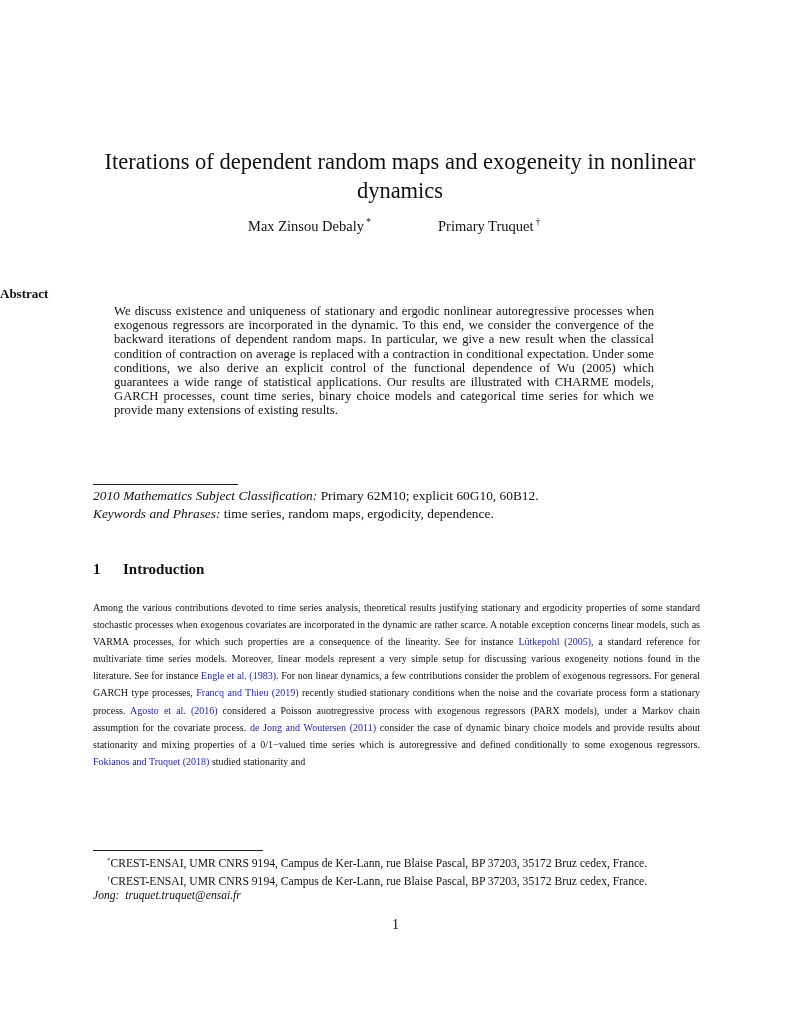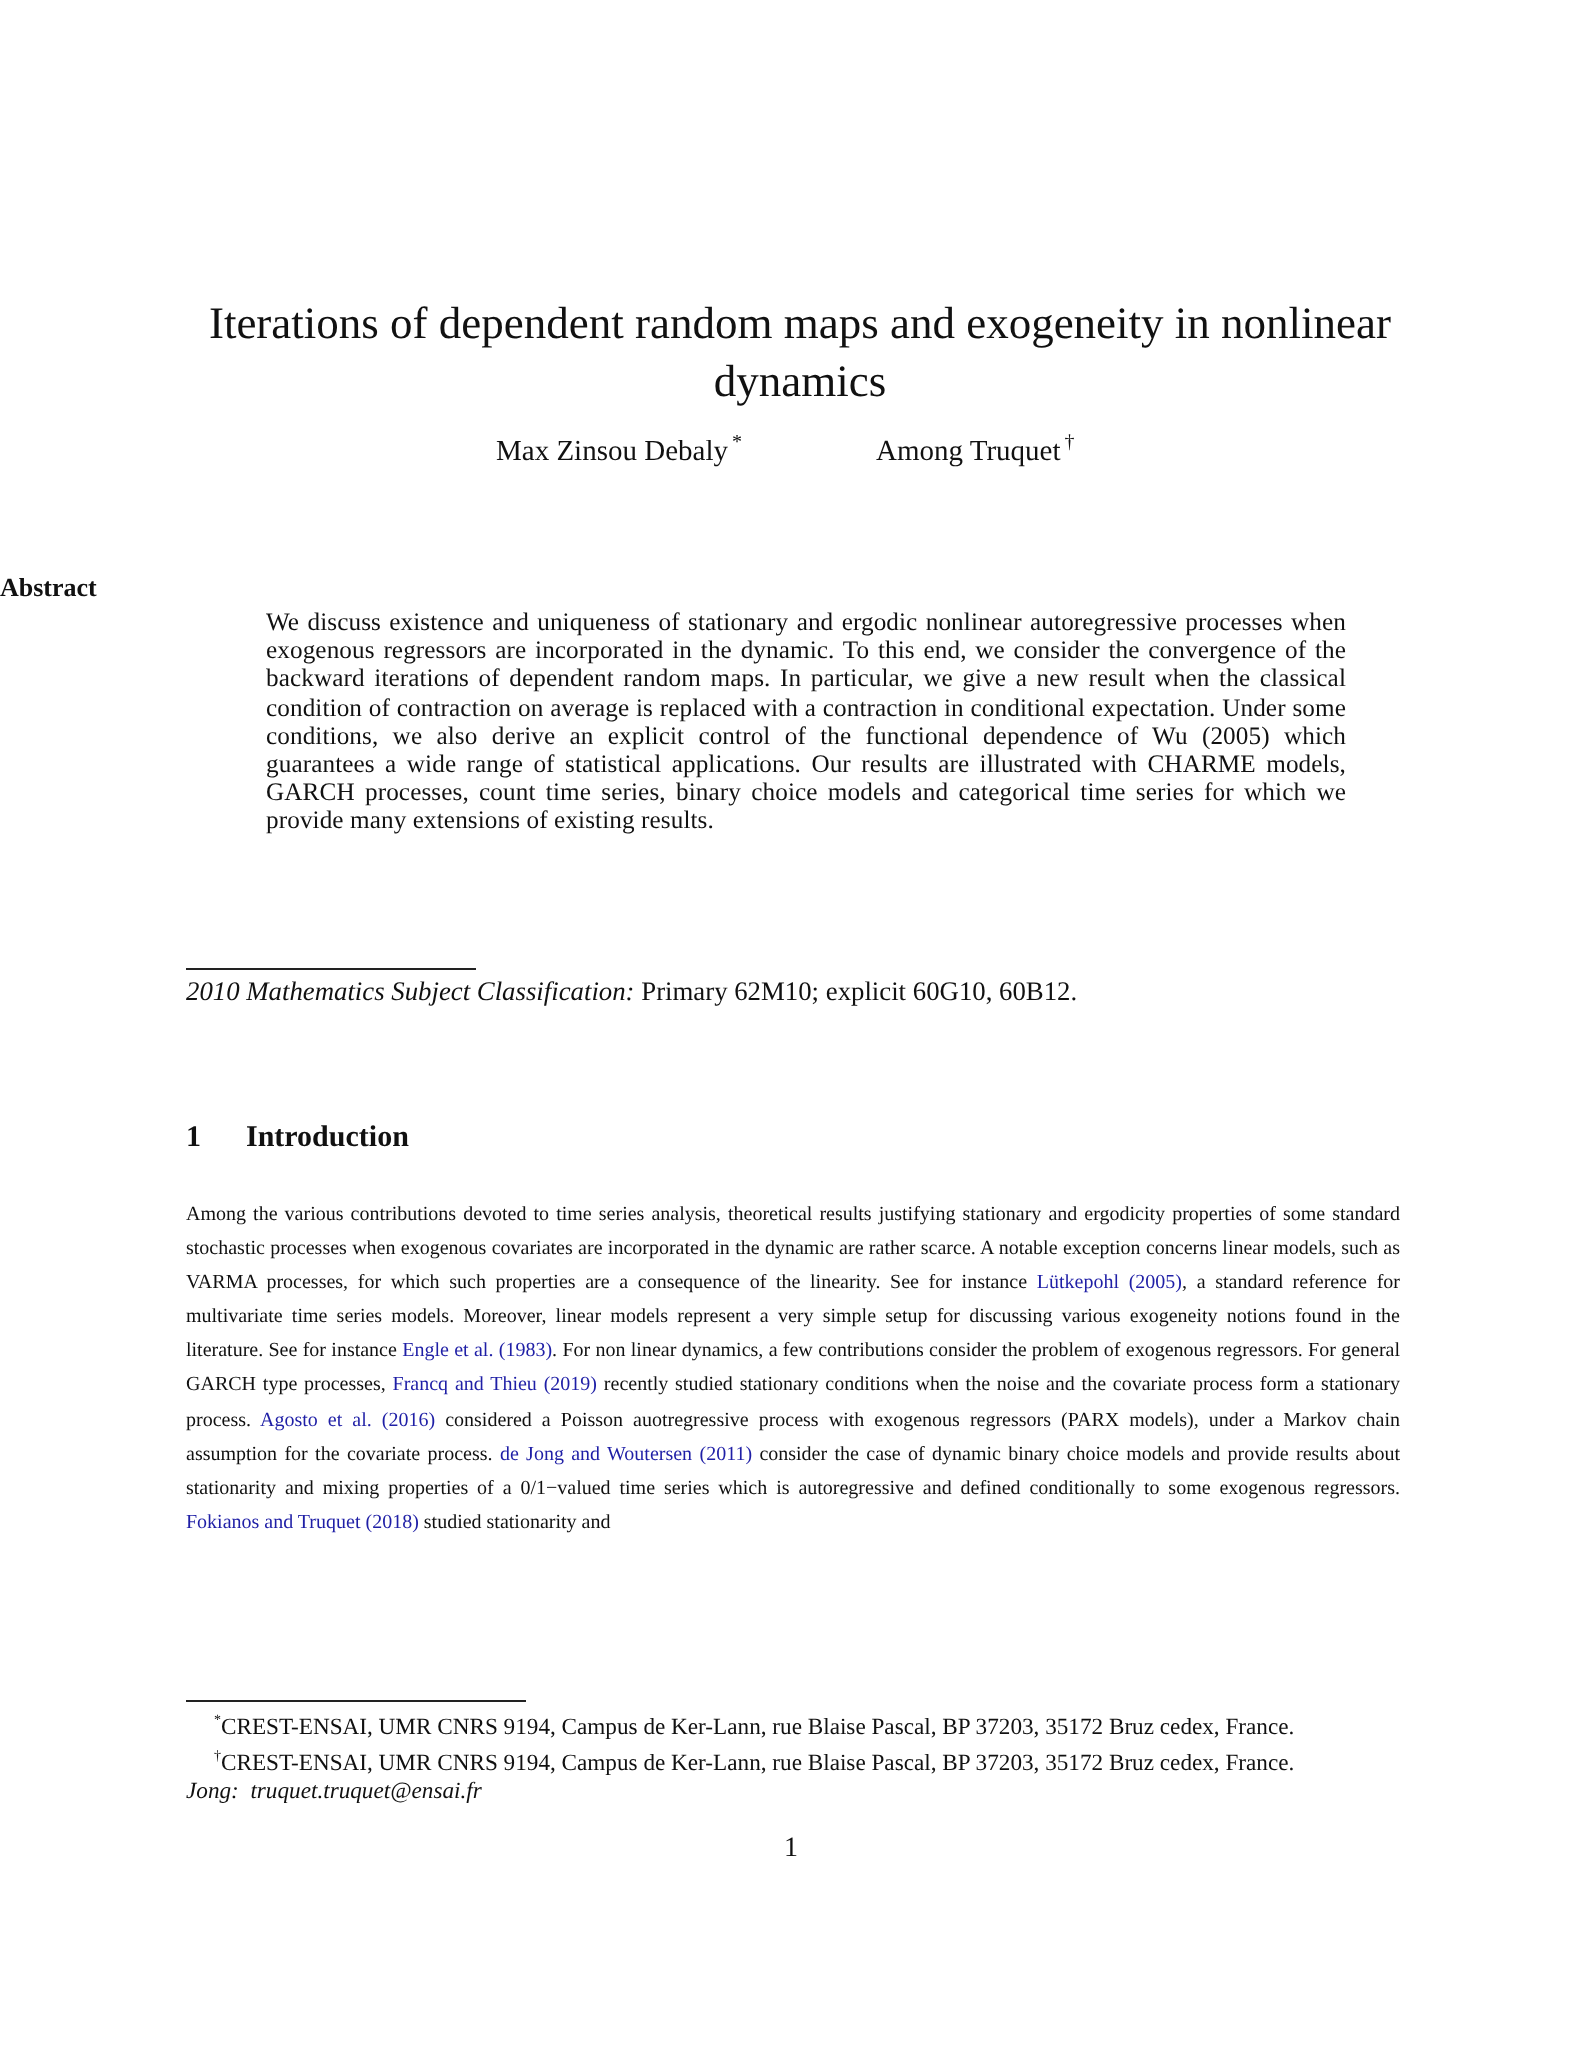--- a/index.html
+++ b/index.html
@@ -8,21 +8,21 @@
   .page { position: absolute; left: 0; top: 0; width: 791px; height: 854px; padding-left: 28px; }
   .title { position: absolute; left: 100px; top: 147px; width: 600px; text-align: center;
            font-family: "Liberation Serif", serif; font-size: 22.5px; line-height: 29px; color: #111; }
   .authors { position: absolute; left: 0; top: 216px; width: 791px; text-align: center;
              font-family: "Liberation Serif", serif; font-size: 14.5px; }
   .author1 { position: absolute; left: 248px; top: 0; white-space: nowrap; }
   .author2 { position: absolute; left: 438px; top: 0; white-space: nowrap; }
   .mark { font-size: 10px; vertical-align: 6px; margin-left: 2px; }
   .abstract-head { position: absolute; left: 0; top: 286px; width: 791px; text-align: left;
                    font-family: "Liberation Serif", serif; font-weight: bold; font-size: 13px; }
-  .abstract { position: absolute; left: 133px; top: 304px; width: 540px;
+  .abstract { position: absolute; left: 114px; top: 304px; width: 540px;
               font-family: "Liberation Serif", serif; font-size: 12.6px; line-height: 14.2px;
               text-align: justify; letter-spacing: 0.05px; }
   .rule1 { position: absolute; left: 93px; top: 484px; width: 145px; height: 1px; background: #222; }
   .msc { position: absolute; left: 93px; top: 487px; width: 620px;
          font-family: "Liberation Serif", serif; font-size: 13.4px; line-height: 18px; }
   .msc i { font-style: italic; }
   .section { position: absolute; left: 93px; top: 561px; font-family: "Liberation Serif", serif;
              font-weight: bold; font-size: 15px; }
   .section .num { display: inline-block; width: 30px; }
   .intro { position: absolute; left: 93px; top: 599px; width: 607px;
@@ -43,30 +43,31 @@
 
 <div class="page">
 
   <div class="title">Iterations of dependent random maps and exogeneity in nonlinear dynamics</div>
 
   <div class="authors">
     <span class="author1">
       <span>Max Zinsou Debaly</span><span class="mark">*</span>
     </span>
     <span class="author2">
-      <span>Among Truquet</span><span class="mark">†</span>
+      <span>Primary Truquet</span><span class="mark">†</span>
     </span>
   </div>
 
   <div class="abstract-head">Abstract</div>
   <div class="abstract">We discuss existence and uniqueness of stationary and ergodic nonlinear autoregressive processes when exogenous regressors are incorporated in the dynamic. To this end, we consider the convergence of the backward iterations of dependent random maps. In particular, we give a new result when the classical condition of contraction on average is replaced with a contraction in conditional expectation. Under some conditions, we also derive an explicit control of the functional dependence of Wu (2005) which guarantees a wide range of statistical applications. Our results are illustrated with CHARME models, GARCH processes, count time series, binary choice models and categorical time series for which we provide many extensions of existing results.</div>
 
   <div class="rule1"></div>
   <div class="msc">
     <div><i>2010 Mathematics Subject Classification:</i><span> Primary 62M10; explicit 60G10, 60B12.</span></div>
+    <div><i>Keywords and Phrases:</i><span> time series, random maps, ergodicity, dependence.</span></div>
   </div>
 
   <div class="section">
     <span class="num">1</span><span>Introduction</span>
   </div>
 
   <div class="intro"><span>Among the various contributions devoted to time series analysis, theoretical results justifying stationary and ergodicity properties of some standard stochastic processes when exogenous covariates are incorporated in the dynamic are rather scarce. A notable exception concerns linear models, such as VARMA processes, for which such properties are a consequence of the linearity. See for instance </span><a class="link" style="color: rgb(31, 31, 166);"><span>Lütkepohl</span></a><span class="link" style="color: rgb(31, 31, 166);"> (2005)</span><span>, a standard reference for multivariate time series models. Moreover, linear models represent a very simple setup for discussing various exogeneity notions found in the literature. See for instance </span><a class="link" style="color: rgb(31, 31, 166);"><span>Engle et al.</span></a><span class="link" style="color: rgb(31, 31, 166);"> (1983)</span><span>. For non linear dynamics, a few contributions consider the problem of exogenous regressors. For general GARCH type processes, </span><a class="link" style="color: rgb(31, 31, 166);"><span>Francq and Thieu</span></a><span class="link" style="color: rgb(31, 31, 166);"> (2019)</span><span> recently studied stationary conditions when the noise and the covariate process form a stationary process. </span><a class="link" style="color: rgb(31, 31, 166);"><span>Agosto et al.</span></a><span class="link" style="color: rgb(31, 31, 166);"> (2016)</span><span> considered a Poisson auotregressive process with exogenous regressors (PARX models), under a Markov chain assumption for the covariate process. </span><a class="link" style="color: rgb(31, 31, 166);"><span>de Jong and Woutersen</span></a><span class="link" style="color: rgb(31, 31, 166);"> (2011)</span><span> consider the case of dynamic binary choice models and provide results about stationarity and mixing properties of a 0/1−valued time series which is autoregressive and defined conditionally to some exogenous regressors. </span><a class="link" style="color: rgb(31, 31, 166);"><span>Fokianos and Truquet</span></a><span class="link" style="color: rgb(31, 31, 166);"> (2018)</span><span> studied stationarity and</span></div>
 
   <div class="rule2"></div>
   <div class="footnotes">

